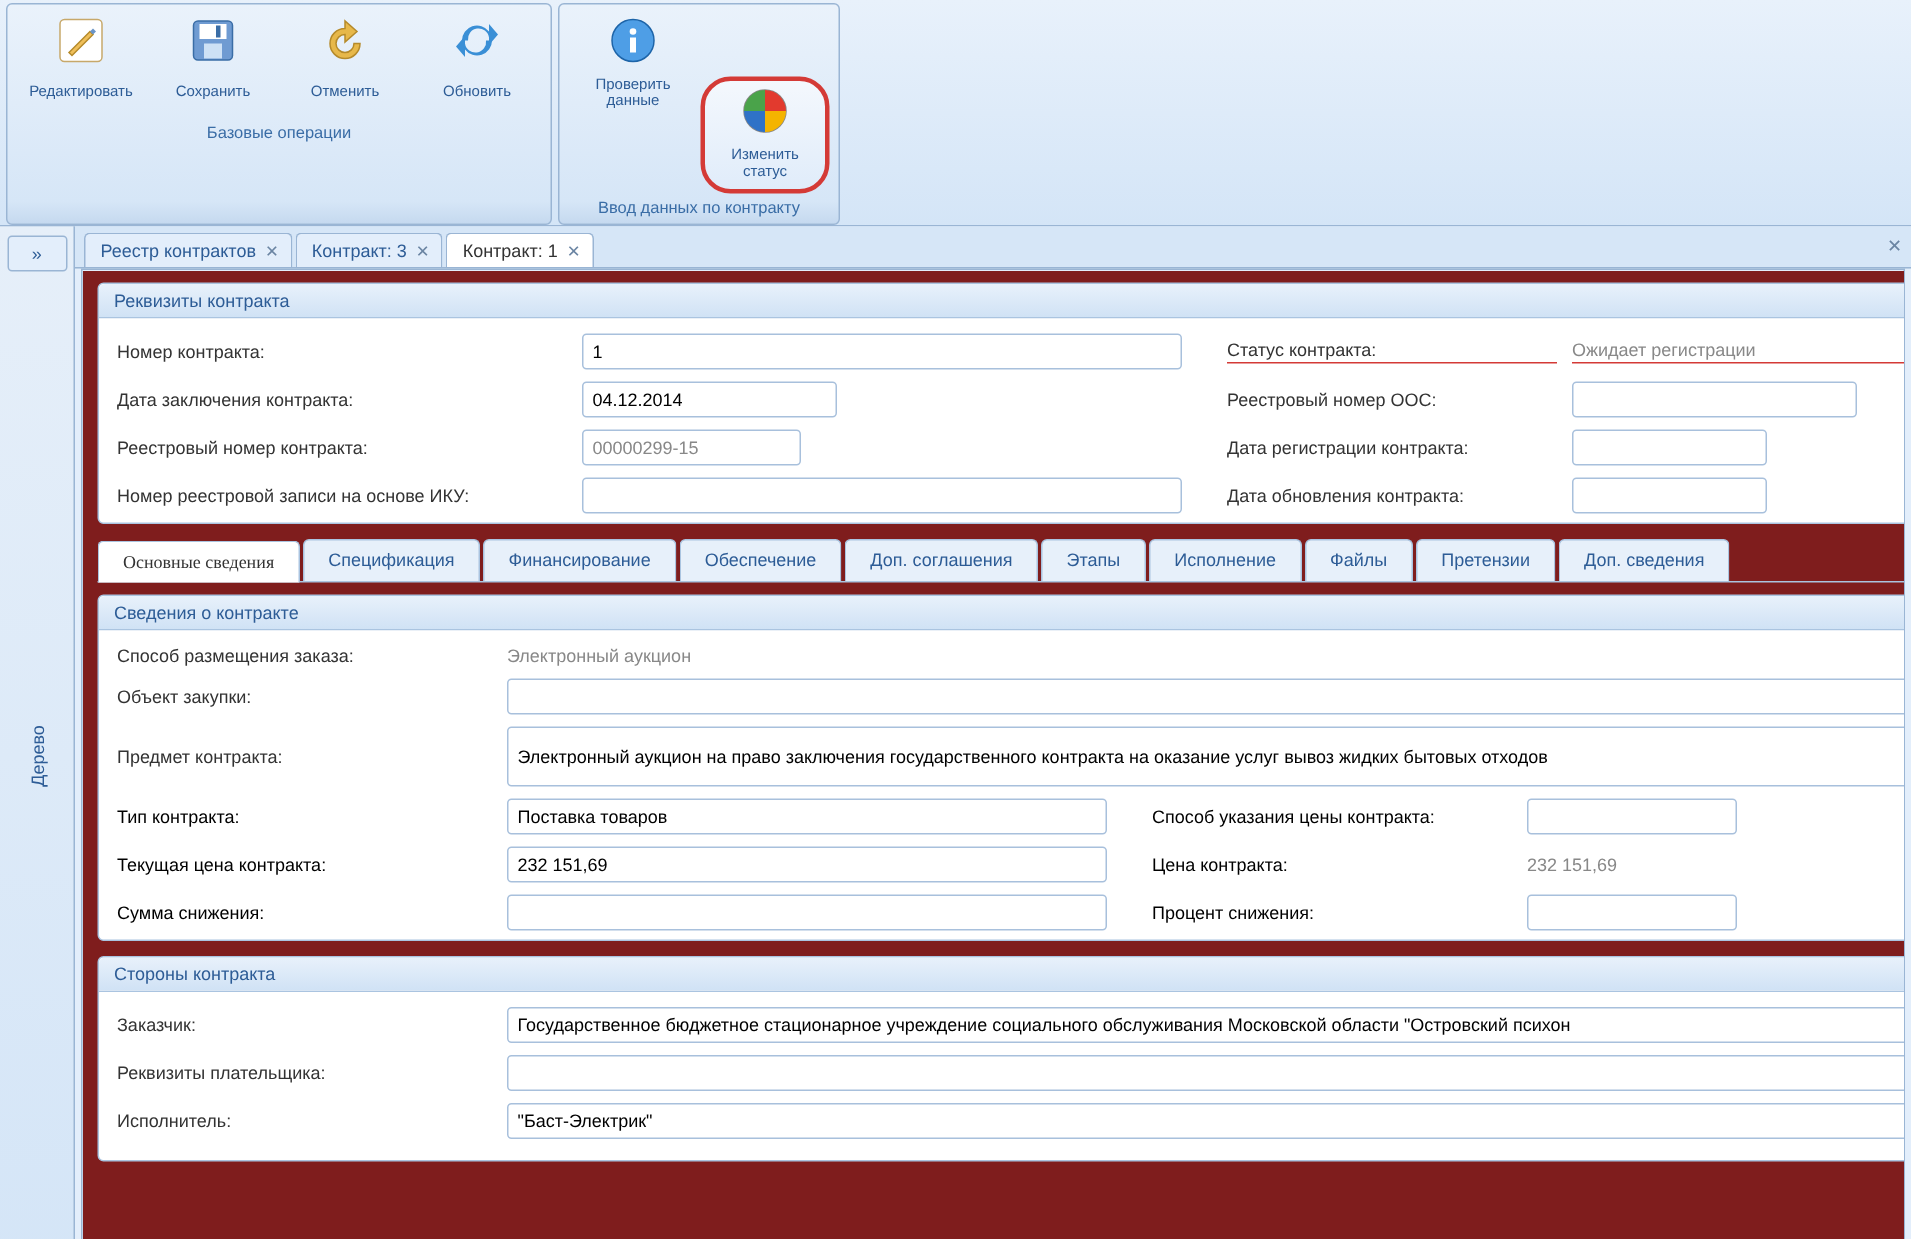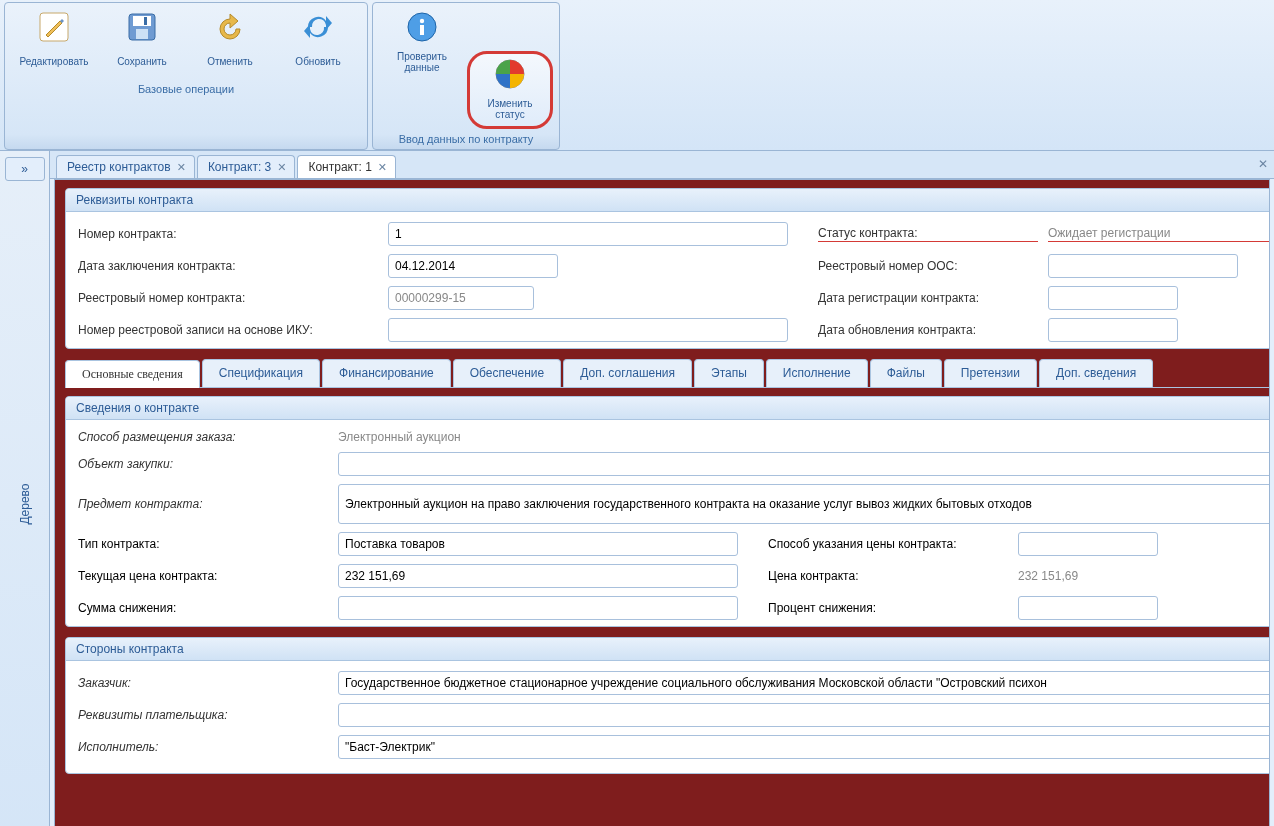--- a/index.html
+++ b/index.html
@@ -199,21 +199,20 @@
   .row {
     display: flex;
     align-items: center;
     margin-bottom: 8px;
     gap: 10px;
   }
   .label {
     color: #333;
     width: 300px;
     flex-shrink: 0;
-    font-style: italic;
   }
   input.text, .text-display {
     height: 24px;
     border: 1px solid #a8c0dc;
     border-radius: 3px;
     padding: 2px 6px;
     font-size: 12px;
     font-family: inherit;
     background: #fff;
   }

